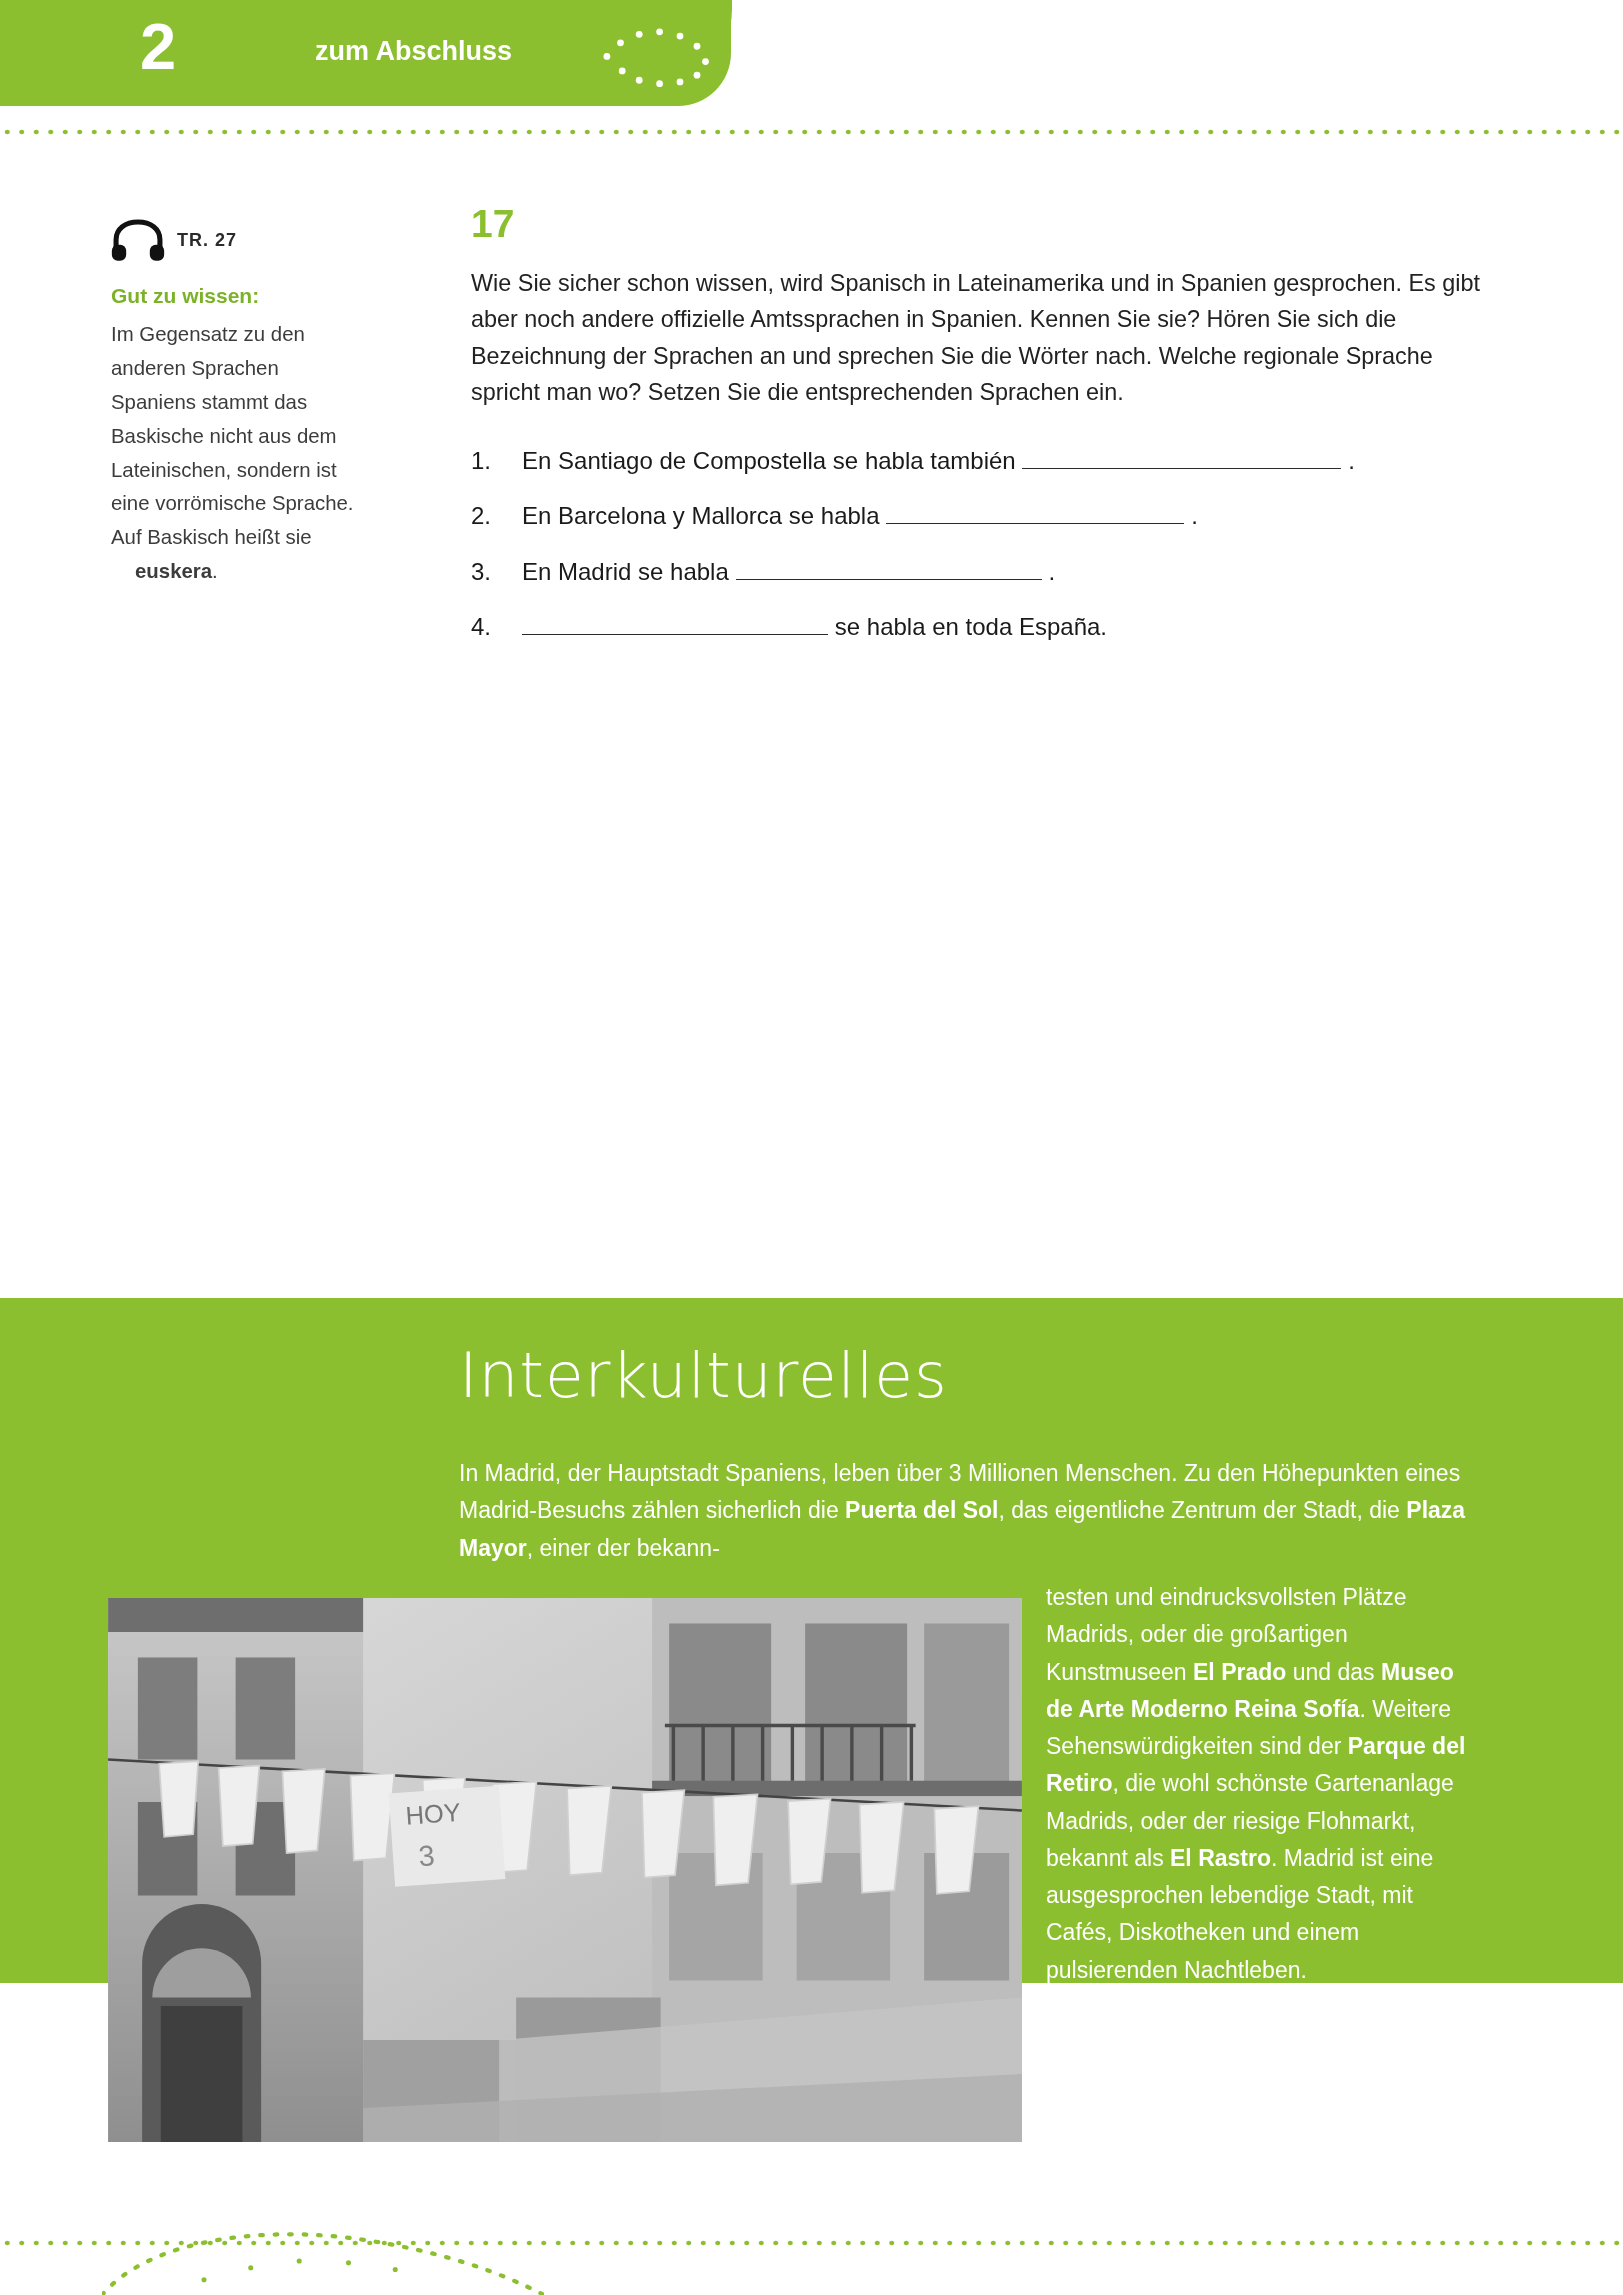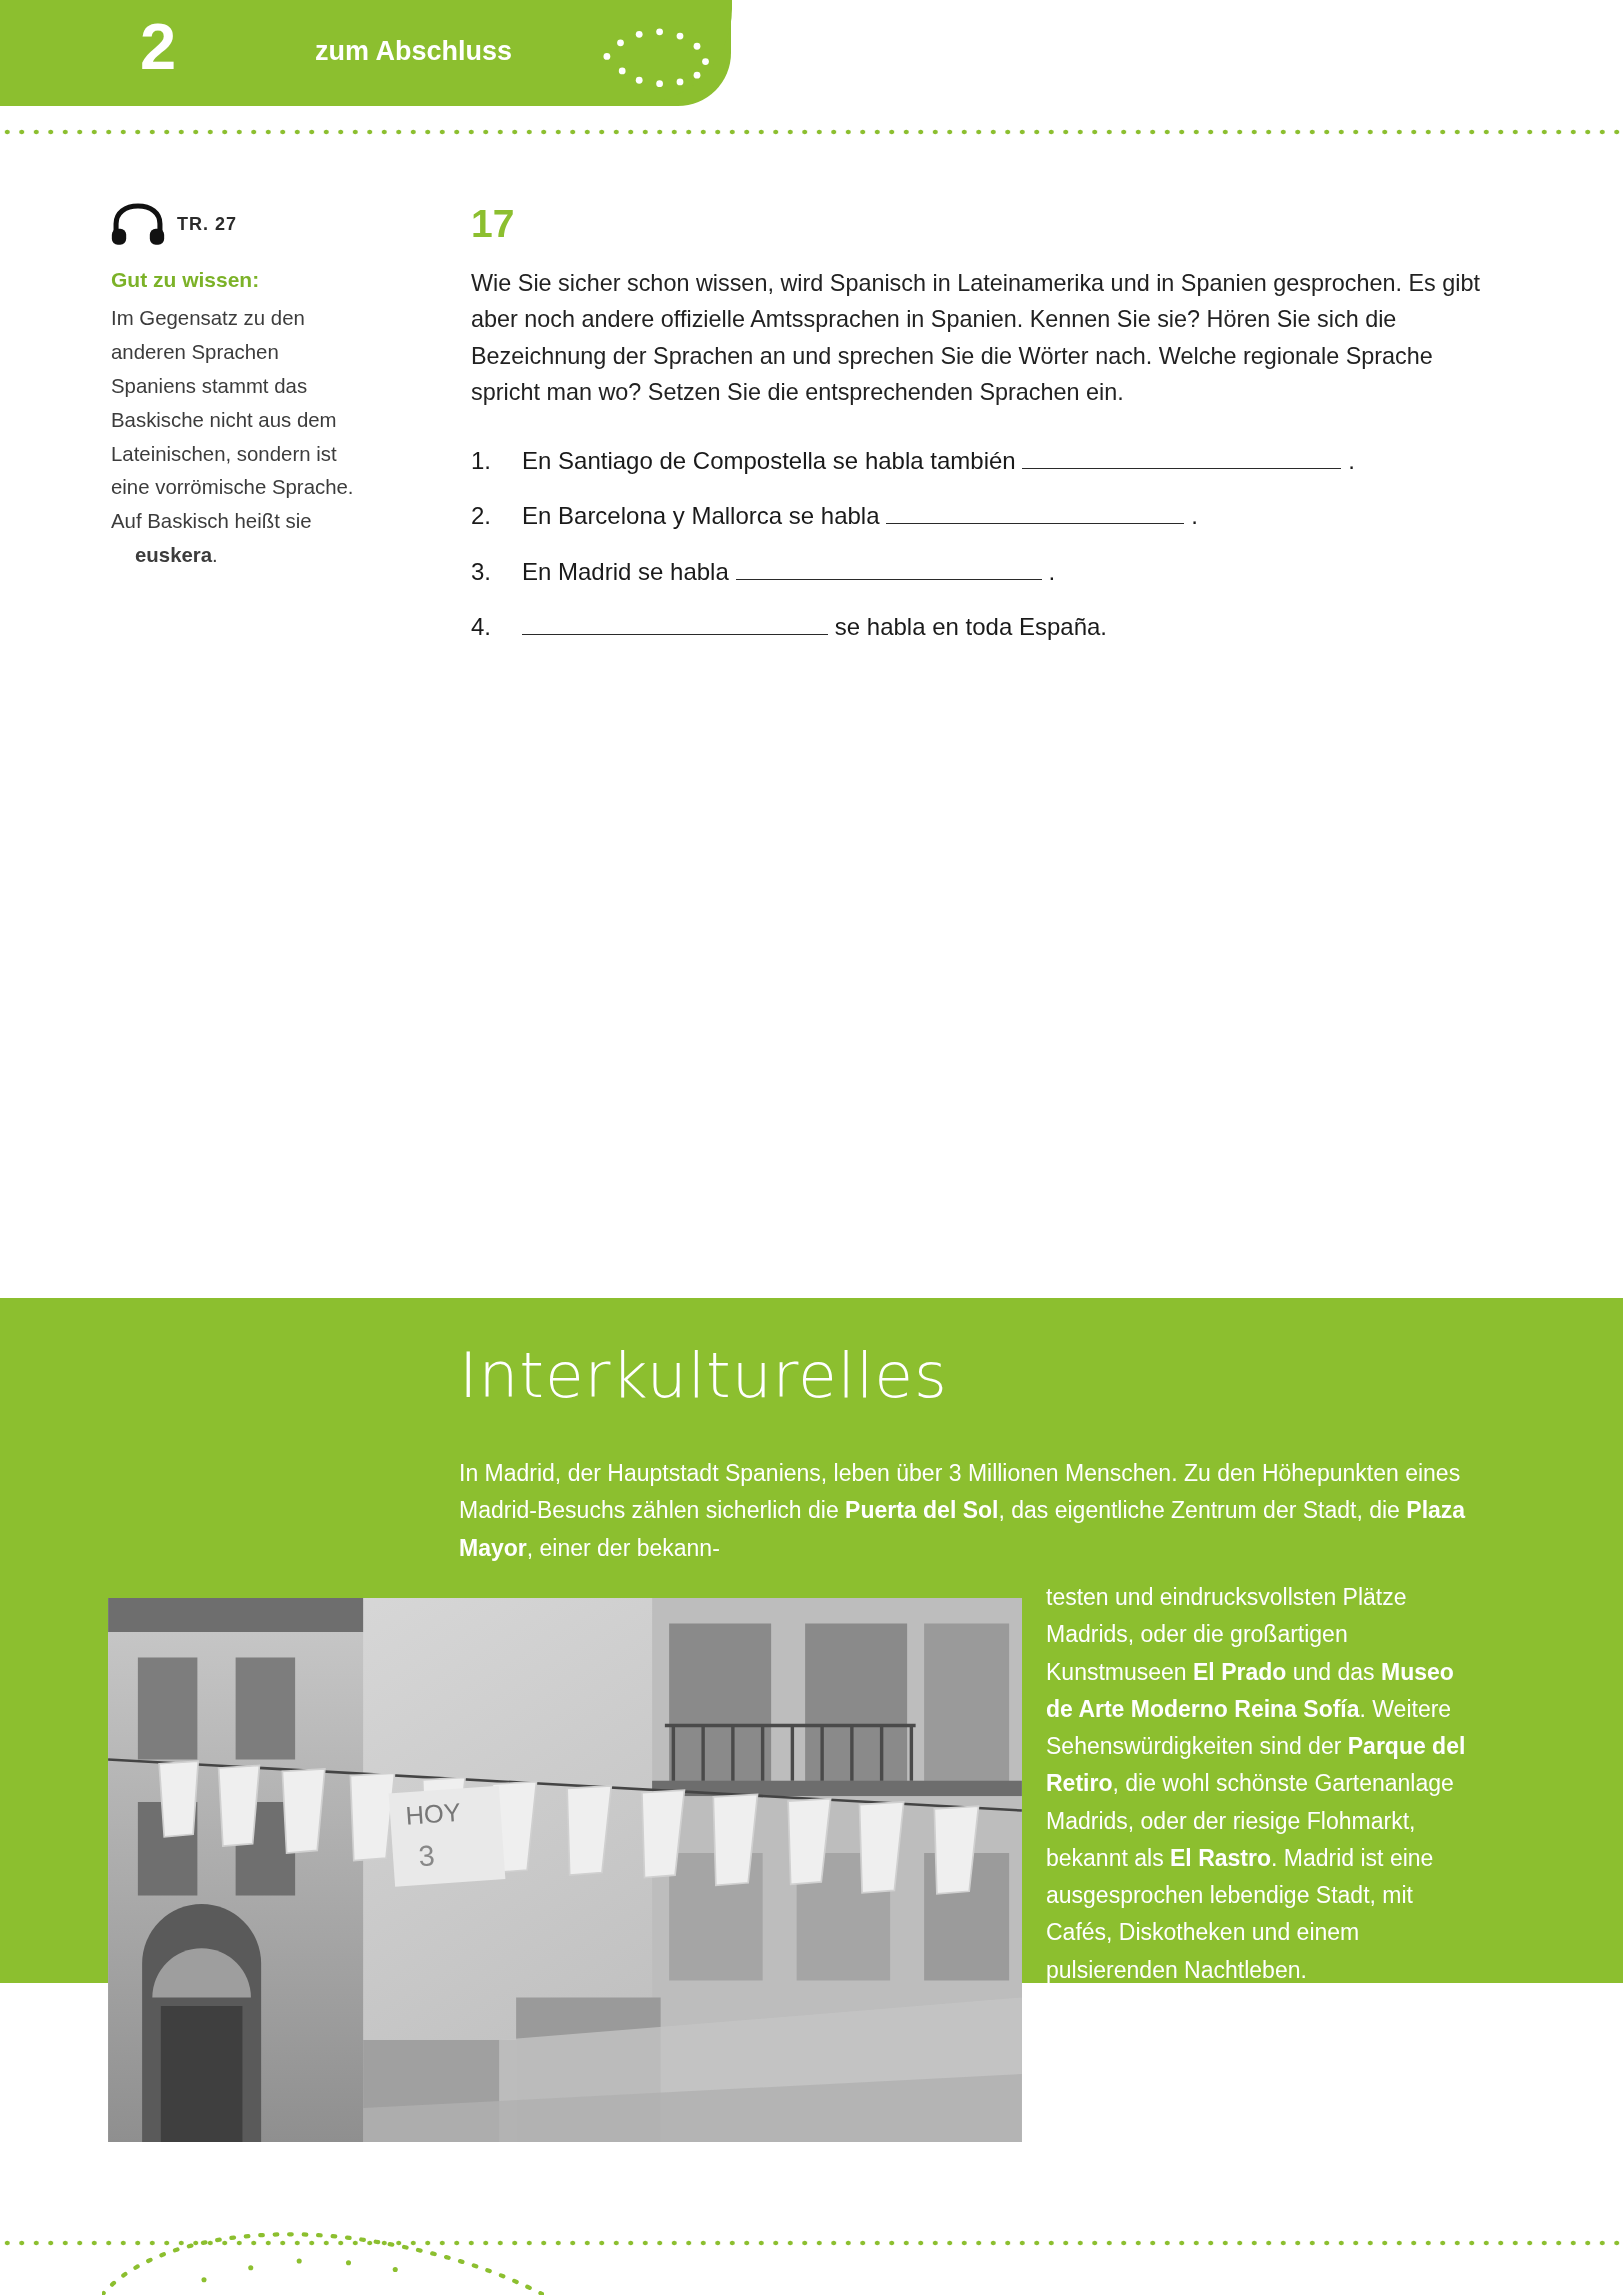--- a/index.html
+++ b/index.html
@@ -73,21 +73,21 @@
     height: 6px;
     background-image: radial-gradient(circle, #8cbf2f 2.2px, rgba(255,255,255,0) 2.6px);
     background-size: 14.5px 6px;
     background-repeat: repeat-x;
   }
 
   
   .side-note {
     position: absolute;
     left: 111px;
-    top: 203px;
+    top: 219px;
     width: 255px;
   }
   .headphone-row {
     display: flex;
     align-items: center;
     gap: 12px;
     margin-bottom: 22px;
   }
   .track-label {
     font-size: 18px;

